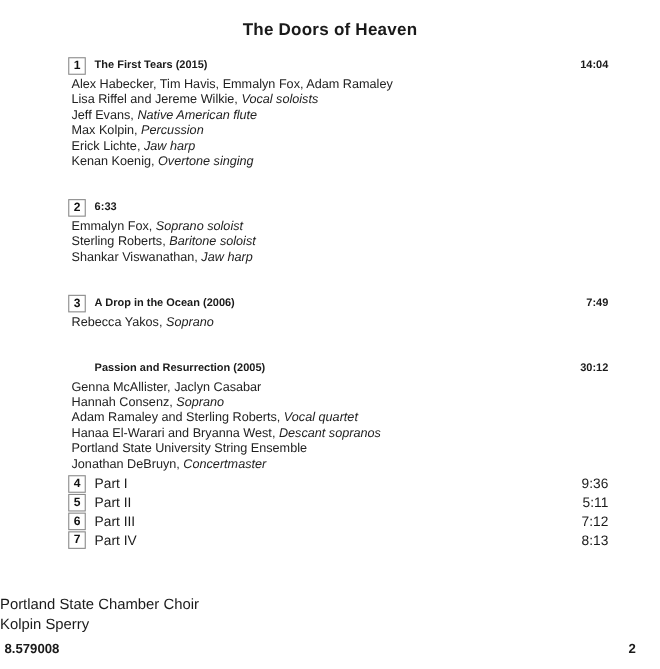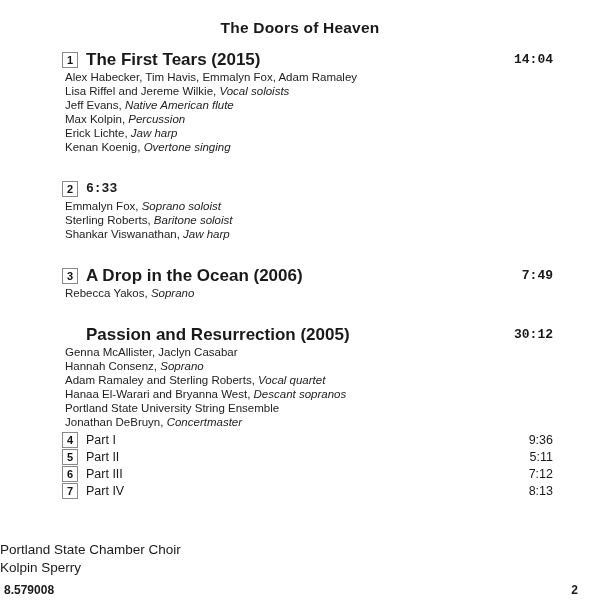--- a/index.html
+++ b/index.html
@@ -32,22 +32,22 @@
   .tracknum {
     width: 14px; height: 14px;
     border: 1px solid #8a8a8a;
     display: inline-flex; align-items: center; justify-content: center;
     margin-right: 8px; flex: 0 0 auto;
     font-size: 11px; font-weight: bold; color: #111;
     box-sizing: content-box;
     background: #fff;
   }
   .tracknum.hidden { visibility: hidden; }
-  .wtitle { flex: 1; font-size: 17px; font-weight: bold; white-space: nowrap; }
-  .wtime  { font-size: 13px; font-weight: bold; font-family: Liberation Mono, monospace; }
+  .wtitle { flex: 1; font-size: 10px; font-weight: bold; white-space: nowrap; }
+  .wtime  { font-size: 10px; font-weight: bold; }
 
   .credits { margin-top: 2px; }
   .credit {
     padding-left: 65px;
     font-size: 11.5px; line-height: 14px;
     color: #222; white-space: nowrap;
   }
   .crole { font-style: italic; }
 
   .parts { margin-top: 2px; }

